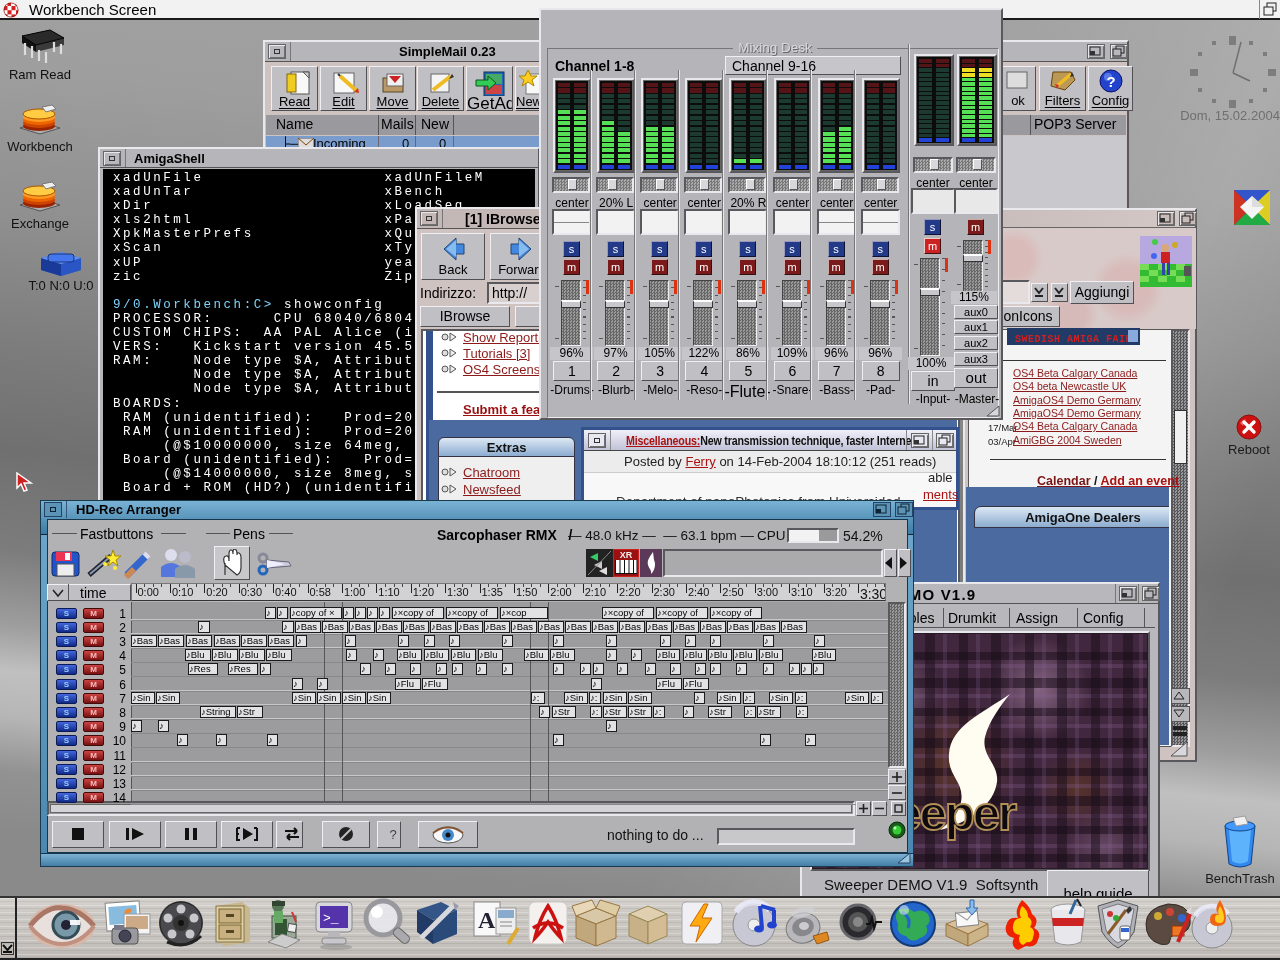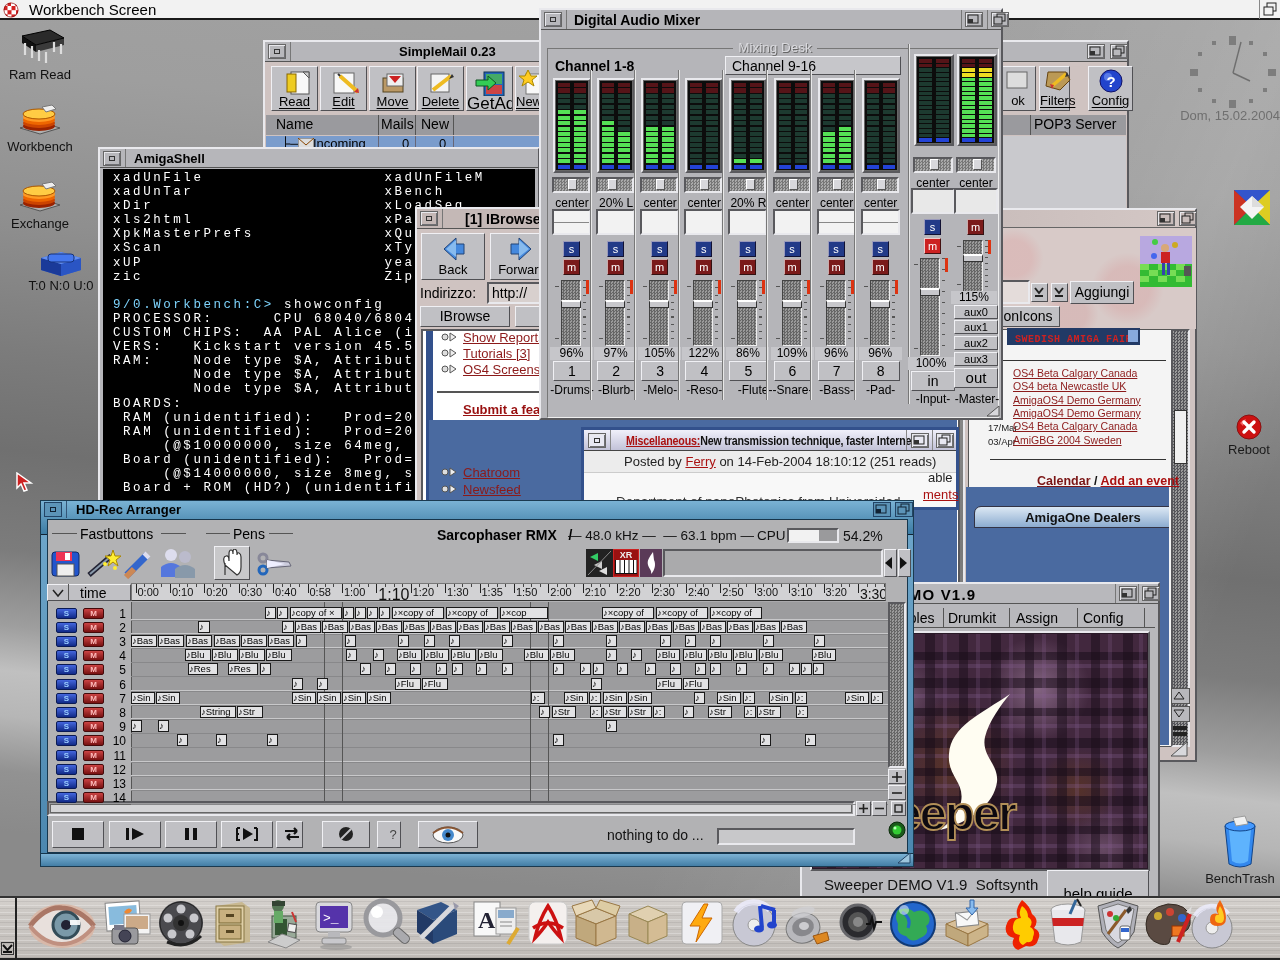--- a/index.html
+++ b/index.html
@@ -218,21 +218,21 @@
       <polygon points="12,2 15,8 21,8 16,12 18,18 12,14 6,18 8,12 3,8 9,8" fill="#ffcc22" stroke="#aa8800"></polygon>
     </svg>
 <div style="font-size:13px;margin-top:-2px;text-decoration:underline;text-underline-offset:2px">New</div>
   </div>
 <div class="btn" style="left:1000px;top:66px;width:36px;height:45px;z-index:11;overflow:hidden">
     <svg width="30" height="26" style="margin:1px auto 0">
       <rect x="4" y="4" width="20" height="16" fill="#ddd" stroke="#666"></rect>
     </svg>
     <div style="font-size:13px;margin-top:-1px">ok</div>
   </div>
-<div class="btn" style="left:1039px;top:66px;width:31px;height:45px;z-index:11">
+<div class="btn" style="left:1039px;top:66px;width:47px;height:45px;z-index:11">
     <svg width="36" height="26" style="margin:1px auto 0">
       <polygon points="8,4 26,4 30,12 20,22 6,18" fill="#bb9955" stroke="#664411"></polygon>
       <line x1="12" y1="18" x2="26" y2="6" stroke="#eebb22" stroke-width="3.5"></line>
       <polygon points="27,4 25,9 29,8" fill="#333"></polygon>
       <polygon points="12,21 10,16 14,17" fill="#cc3333"></polygon>
     </svg>
     <div style="font-size:13px;margin-top:-1px;text-decoration:underline;text-underline-offset:2px">Filters</div>
   </div>
 <div class="btn" style="left:1088px;top:66px;width:45px;height:45px;z-index:11">
     <svg width="30" height="27" style="margin:1px auto 0">
@@ -344,20 +344,24 @@
   </svg>
 <div class="abs" style="left:463px;top:362px;z-index:31;font-size:13px;color:#8c1a1a;text-decoration:underline">OS4 Screensho</div>
 <svg class="abs" style="left:441px;top:364px;z-index:31" width="16" height="10">
     <circle cx="4" cy="5" r="3" fill="#ddd" stroke="#555"></circle>
     <polygon points="9,1 15,5 9,9" fill="#eee" stroke="#555"></polygon>
   </svg>
 <div class="abs" style="left:437px;top:391px;width:103px;height:2px;background:#555;z-index:31"></div>
 <div class="abs" style="left:463px;top:402px;z-index:31;font-size:13px;font-weight:bold;color:#991111;text-decoration:underline">Submit a featu</div>
 <div class="abs" style="left:429px;top:420px;width:528px;height:297px;background:#4a6aa0;z-index:31;overflow:hidden">
 <div class="abs" style="left:-20px;top:-10px;width:300px;height:140px;background:linear-gradient(115deg,rgba(255,255,255,.14) 0 14px,rgba(255,255,255,0) 14px 40px)"></div>
+<div class="abs" style="left:9px;top:17px;width:137px;height:80px;">
+ <div class="abs" style="left:0;top:0;width:100%;height:20px;background:linear-gradient(180deg,#dce8f4,#8cacd0);border:1px solid #334;border-radius:6px 6px 0 0;text-align:center;font-weight:bold;font-size:13px;padding-top:2px;color:#111">Extras</div>
+ <div class="abs" style="left:0;top:20px;width:100%;height:60px;background:#efefef;border:1px solid #334;border-top:0"></div>
+</div>
 </div>
 <div class="abs" style="left:463px;top:465px;z-index:31;font-size:13px;color:#8c1a1a;text-decoration:underline">Chatroom</div>
 <svg class="abs" style="left:441px;top:467px;z-index:31" width="16" height="10">
     <circle cx="4" cy="5" r="3" fill="#ddd" stroke="#555"></circle>
     <polygon points="9,1 15,5 9,9" fill="#eee" stroke="#555"></polygon>
   </svg>
 <div class="abs" style="left:463px;top:482px;z-index:31;font-size:13px;color:#8c1a1a;text-decoration:underline">Newsfeed</div>
 <svg class="abs" style="left:441px;top:484px;z-index:31" width="16" height="10">
     <circle cx="4" cy="5" r="3" fill="#ddd" stroke="#555"></circle>
     <polygon points="9,1 15,5 9,9" fill="#eee" stroke="#555"></polygon>
@@ -479,41 +483,20 @@
           <rect x="2" y="4" width="8" height="7" fill="#e8e8f2" stroke="#222"></rect>
         </svg>
       </div>
 </div>
 <div class="abs" style="left:0;top:21px;width:100%;height:22px;background:#ececec;border-bottom:1px solid #ccc;font-size:13px;color:#222;padding:3px 0 0 40px">Posted by <span style="color:#aa1111;text-decoration:underline">Ferry</span> on 14-Feb-2004 18:10:12 (251 reads)</div>
 <div class="abs" style="left:32px;top:64px;font-size:13.5px;color:#333">Department of nanoPhotonics from Universidad Politécnica of</div>
 <div class="abs" style="left:344px;top:40px;font-size:13px;color:#222">able</div>
 <div class="abs" style="left:339px;top:57px;font-size:13px;color:#aa1111;text-decoration:underline">ments</div>
 </div>
 <div class="win bev" style="left:539px;top:8px;width:464px;height:412px;background:#b5b5b9;z-index:60">
-<div class="tb" style="height:20px;background:#b5b5b9;border-bottom:1px solid #555">
-<div class="gad" style="left:3px;top:2px">
-        <div class="abs" style="left:5px;top:4px;width:6px;height:5px;border:1px solid #333"></div>
-      </div>
-<div class="abs" style="left:25px;top:0;width:1px;height:19px;background:#777"></div>
-<div class="abs" style="left:33px;top:2px;font-size:14px">Digital Audio Mixer</div>
-<div class="abs" style="left:420px;top:0;width:1px;height:19px;background:#777"></div>
-<div class="gad" style="left:424px;top:2px">
-        <svg width="16" height="13">
-          <rect x="2" y="2" width="10" height="8" fill="none" stroke="#222"></rect>
-          <rect x="2" y="6" width="5" height="4" fill="#333"></rect>
-        </svg>
-      </div>
-<div class="abs" style="left:446px;top:0;width:1px;height:19px;background:#777"></div>
-<div class="gad" style="left:450px;top:2px">
-        <svg width="16" height="13">
-          <rect x="5" y="1" width="8" height="7" fill="none" stroke="#222"></rect>
-          <rect x="2" y="4" width="8" height="7" fill="#b5b5b9" stroke="#222"></rect>
-        </svg>
-      </div>
-</div>
 <div class="abs" style="left:6px;top:38px;width:452px;height:370px;border:1px solid #888;border-color:#777 #eee #eee #777"></div>
 <div class="abs" style="left:192px;top:30px;width:84px;background:#b5b5b9;text-align:center;font-size:13.5px;color:#dadade;text-shadow:1px 1px 0 #666">Mixing Desk</div>
 <div class="abs" style="left:14px;top:48px;width:170px;font-size:14px;font-weight:bold;color:#000">Channel 1-8</div>
 <div class="btn" style="left:184px;top:46px;width:176px;height:19px;font-size:14px;padding-top:1px;text-align:left;background:#c6c6ca"><span style="margin-left:6px">Channel 9-16</span></div>
 </div>
 <div class="abs bev" style="left:553.0px;top:78px;width:38px;height:95px;z-index:61;border-width:2px;background:#0c0c0c"></div>
 <div class="abs" style="left:555.0px;top:80px;width:34px;height:91px;background:#0c0c0c;border:1px solid #666;z-index:61">
     <div class="abs" style="left:2.0px;top:2.0px;width:12.0px;height:4.2px;background:#551418"></div>
     <div class="abs" style="left:2.0px;top:7.4px;width:12.0px;height:4.2px;background:#551418"></div>
     <div class="abs" style="left:2.0px;top:12.9px;width:12.0px;height:4.2px;background:#1d3a30"></div>
@@ -770,21 +753,21 @@
 <div class="abs" style="left:739.4px;top:259px;width:17px;height:16px;background:#7a1a1a;border:1px solid #caa;border-right-color:#311;border-bottom-color:#311;color:#fff;font-size:11px;text-align:center;line-height:14px;z-index:61">m</div>
 <div class="abs" style="left:737.4px;top:280px;width:20px;height:66px;background:repeating-conic-gradient(#666 0% 25%, #9a9a9a 0% 50%) 0 0/3px 3px;border:1px solid #444;border-right-color:#eee;border-bottom-color:#eee;z-index:61">
 <div class="abs" style="left:-1px;top:19px;width:20px;height:8px;background:#c8c8cc;border:1px solid #333;border-top:2px solid #fff"></div>
   </div>
 <div class="abs" style="left:761.4px;top:280px;width:4px;height:14px;border-right:3px solid #dd3311;z-index:61"></div>
 <div class="abs" style="left:759.4px;top:280px;width:3px;height:66px;background:repeating-linear-gradient(180deg,#555 0 1px,rgba(0,0,0,0) 1px 7.3px);z-index:61"></div>
 <div class="abs" style="left:731.4px;top:286px;width:4px;height:1px;background:#555;z-index:61"></div>
 <div class="abs" style="left:731.4px;top:338px;width:4px;height:1px;background:#555;z-index:61"></div>
 <div class="abs" style="left:726.4px;top:347px;width:43px;height:13px;background:#c6c6ca;text-align:center;font-size:12px;color:#000;z-index:61;line-height:13px">86%</div>
 <div class="btn" style="left:729.4px;top:361px;width:38px;height:20px;font-size:14px;z-index:61;padding-top:1px">5</div>
-<div class="abs" style="left:724.4px;top:383px;width:48px;text-align:right;font-size:12px;color:#000;z-index:61">-Flute-</div>
+<div class="abs" style="left:724.4px;top:383px;width:48px;text-align:left;font-size:16px;color:#000;z-index:61">-Flute-</div>
 <div class="abs" style="left:766px;top:70px;width:2px;height:330px;border-left:1px solid #777;border-right:1px solid #e8e8e8;z-index:61"></div>
 <div class="abs bev" style="left:773.5px;top:78px;width:38px;height:95px;z-index:61;border-width:2px;background:#0c0c0c"></div>
 <div class="abs" style="left:775.5px;top:80px;width:34px;height:91px;background:#0c0c0c;border:1px solid #666;z-index:61">
     <div class="abs" style="left:2.0px;top:2.0px;width:12.0px;height:4.2px;background:#551418"></div>
     <div class="abs" style="left:2.0px;top:7.4px;width:12.0px;height:4.2px;background:#551418"></div>
     <div class="abs" style="left:2.0px;top:12.9px;width:12.0px;height:4.2px;background:#1d3a30"></div>
     <div class="abs" style="left:2.0px;top:18.3px;width:12.0px;height:4.2px;background:#1d3a30"></div>
     <div class="abs" style="left:2.0px;top:23.8px;width:12.0px;height:4.2px;background:#1d3a30"></div>
     <div class="abs" style="left:2.0px;top:29.2px;width:12.0px;height:4.2px;background:#1d3a30"></div>
     <div class="abs" style="left:2.0px;top:34.6px;width:12.0px;height:4.2px;background:#1d3a30"></div>
@@ -1307,21 +1290,21 @@
     <div class="abs" style="left:177.5px;top:2px;font-size:11px;color:#111">0:58</div>
     <div class="abs" style="left:184.1px;top:0;width:1px;height:3px;background:#444"></div>
     <div class="abs" style="left:192.7px;top:0;width:1px;height:3px;background:#444"></div>
     <div class="abs" style="left:201.3px;top:0;width:1px;height:3px;background:#444"></div>
     <div class="abs" style="left:209.9px;top:0;width:1px;height:9px;background:#222"></div>
     <div class="abs" style="left:211.9px;top:2px;font-size:11px;color:#111">1:00</div>
     <div class="abs" style="left:218.5px;top:0;width:1px;height:3px;background:#444"></div>
     <div class="abs" style="left:227.1px;top:0;width:1px;height:3px;background:#444"></div>
     <div class="abs" style="left:235.7px;top:0;width:1px;height:3px;background:#444"></div>
     <div class="abs" style="left:244.3px;top:0;width:1px;height:9px;background:#222"></div>
-    <div class="abs" style="left:246.3px;top:2px;font-size:16px;color:#111">1:10</div>
+    <div class="abs" style="left:246.3px;top:2px;font-size:11px;color:#111">1:10</div>
     <div class="abs" style="left:252.9px;top:0;width:1px;height:3px;background:#444"></div>
     <div class="abs" style="left:261.5px;top:0;width:1px;height:3px;background:#444"></div>
     <div class="abs" style="left:270.1px;top:0;width:1px;height:3px;background:#444"></div>
     <div class="abs" style="left:278.7px;top:0;width:1px;height:9px;background:#222"></div>
     <div class="abs" style="left:280.7px;top:2px;font-size:11px;color:#111">1:20</div>
     <div class="abs" style="left:287.3px;top:0;width:1px;height:3px;background:#444"></div>
     <div class="abs" style="left:295.9px;top:0;width:1px;height:3px;background:#444"></div>
     <div class="abs" style="left:304.5px;top:0;width:1px;height:3px;background:#444"></div>
     <div class="abs" style="left:313.1px;top:0;width:1px;height:9px;background:#222"></div>
     <div class="abs" style="left:315.1px;top:2px;font-size:11px;color:#111">1:30</div>

